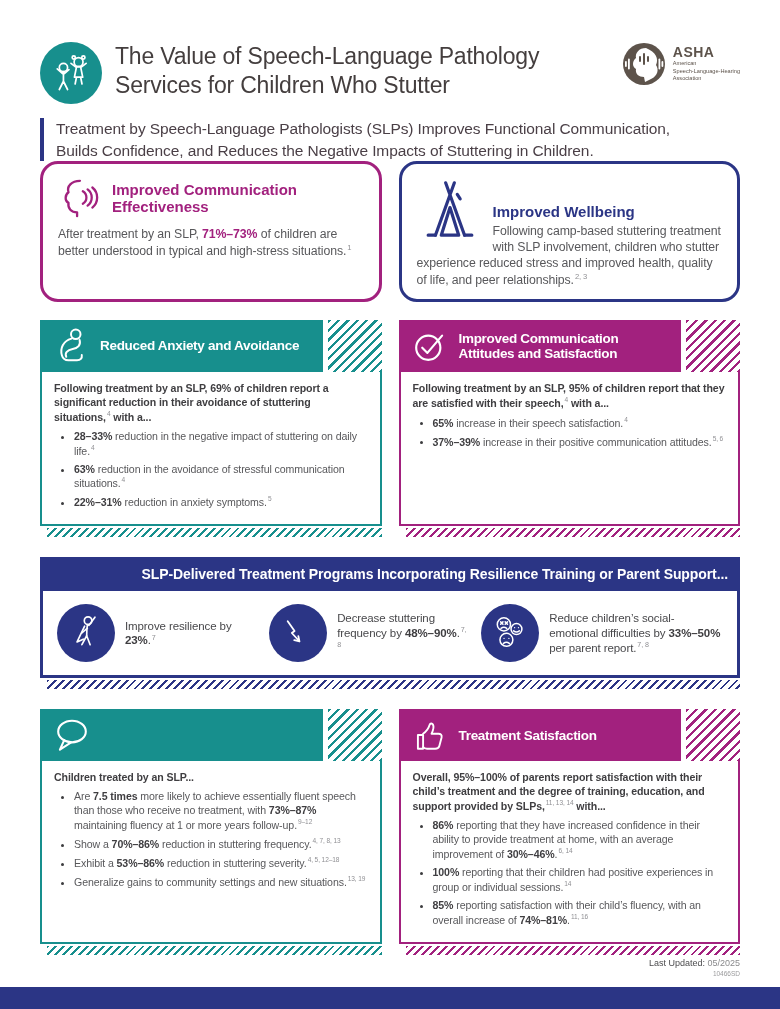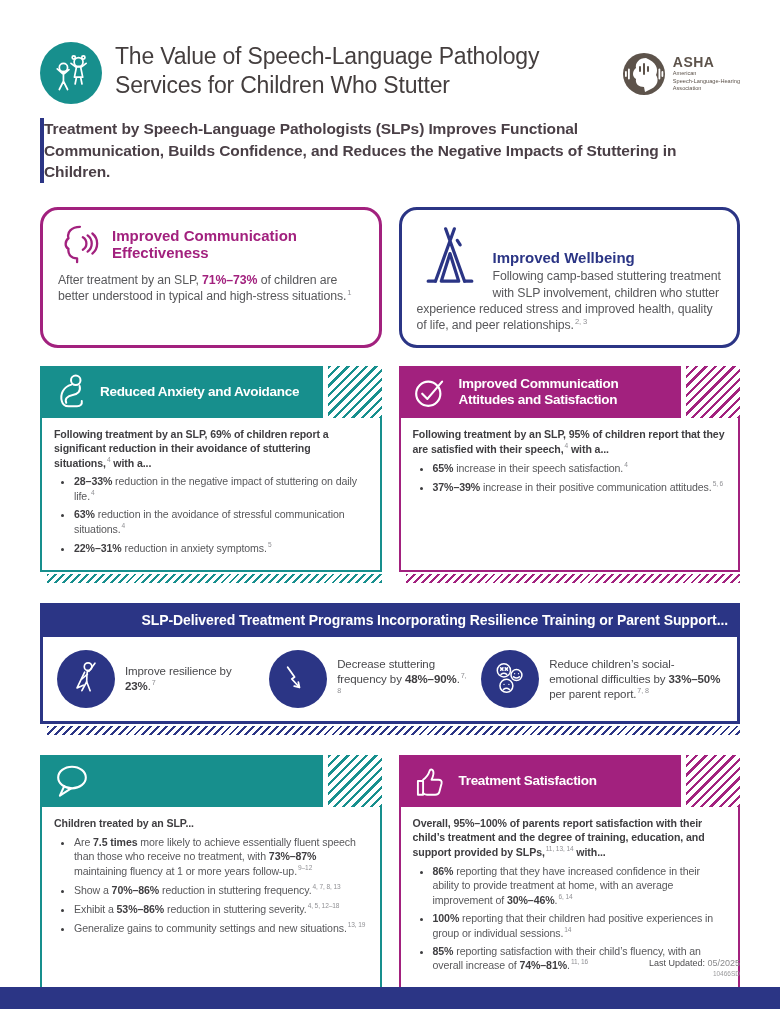--- a/index.html
+++ b/index.html
@@ -15,26 +15,26 @@
   *{box-sizing:border-box;margin:0;padding:0;}
   body{background:#e8e8e8;font-family:"Liberation Sans",sans-serif;}
   .page{width:780px;height:1009px;margin:0 auto;background:#fff;position:relative;
         padding:42px 40px 0;overflow:hidden;}
   
   .hd{display:flex;justify-content:space-between;align-items:flex-start;margin-bottom:14px;}
   .hd-left{display:flex;gap:13px;}
   .logo-circle{width:62px;height:62px;border-radius:50%;background:var(--teal);
                display:flex;align-items:center;justify-content:center;flex-shrink:0;}
   h1.title{font-size:23px;font-weight:400;color:var(--ink);line-height:1.28;max-width:450px;letter-spacing:-0.2px;}
-  .asha{display:flex;align-items:center;gap:7px;margin-top:10px;justify-content:space-between;}
+  .asha{display:flex;align-items:center;gap:7px;justify-content:space-between;}
   .asha-text{display:flex;flex-direction:column;}
   .asha-acronym{font-size:14px;font-weight:bold;color:var(--brown);letter-spacing:0.5px;line-height:1.1;}
   .asha-line{font-size:5.6px;color:var(--brown);line-height:1.35;}
   
-  .subtitle-row{display:flex;margin-bottom:24px;font-weight:bold;}
+  .subtitle-row{display:flex;gap:12px;margin-bottom:0;}
   .subtitle-bar{width:4px;background:var(--navy);flex-shrink:0;}
   p.subtitle{font-size:15.5px;color:#4a3f46;line-height:1.4;max-width:648px;letter-spacing:-0.1px;}
   
   .row{display:grid;grid-template-columns:1fr 1fr;gap:17px;}
   .row1{margin-bottom:18px;}
   .row2{margin-bottom:20px;}
   
   .pill-card{border:3px solid;border-radius:18px;padding:13px 15px 11px;min-height:120px;background:#fff;}
   .magenta-pill{border-color:var(--magenta);}
   .navy-pill{border-color:var(--navy);}

